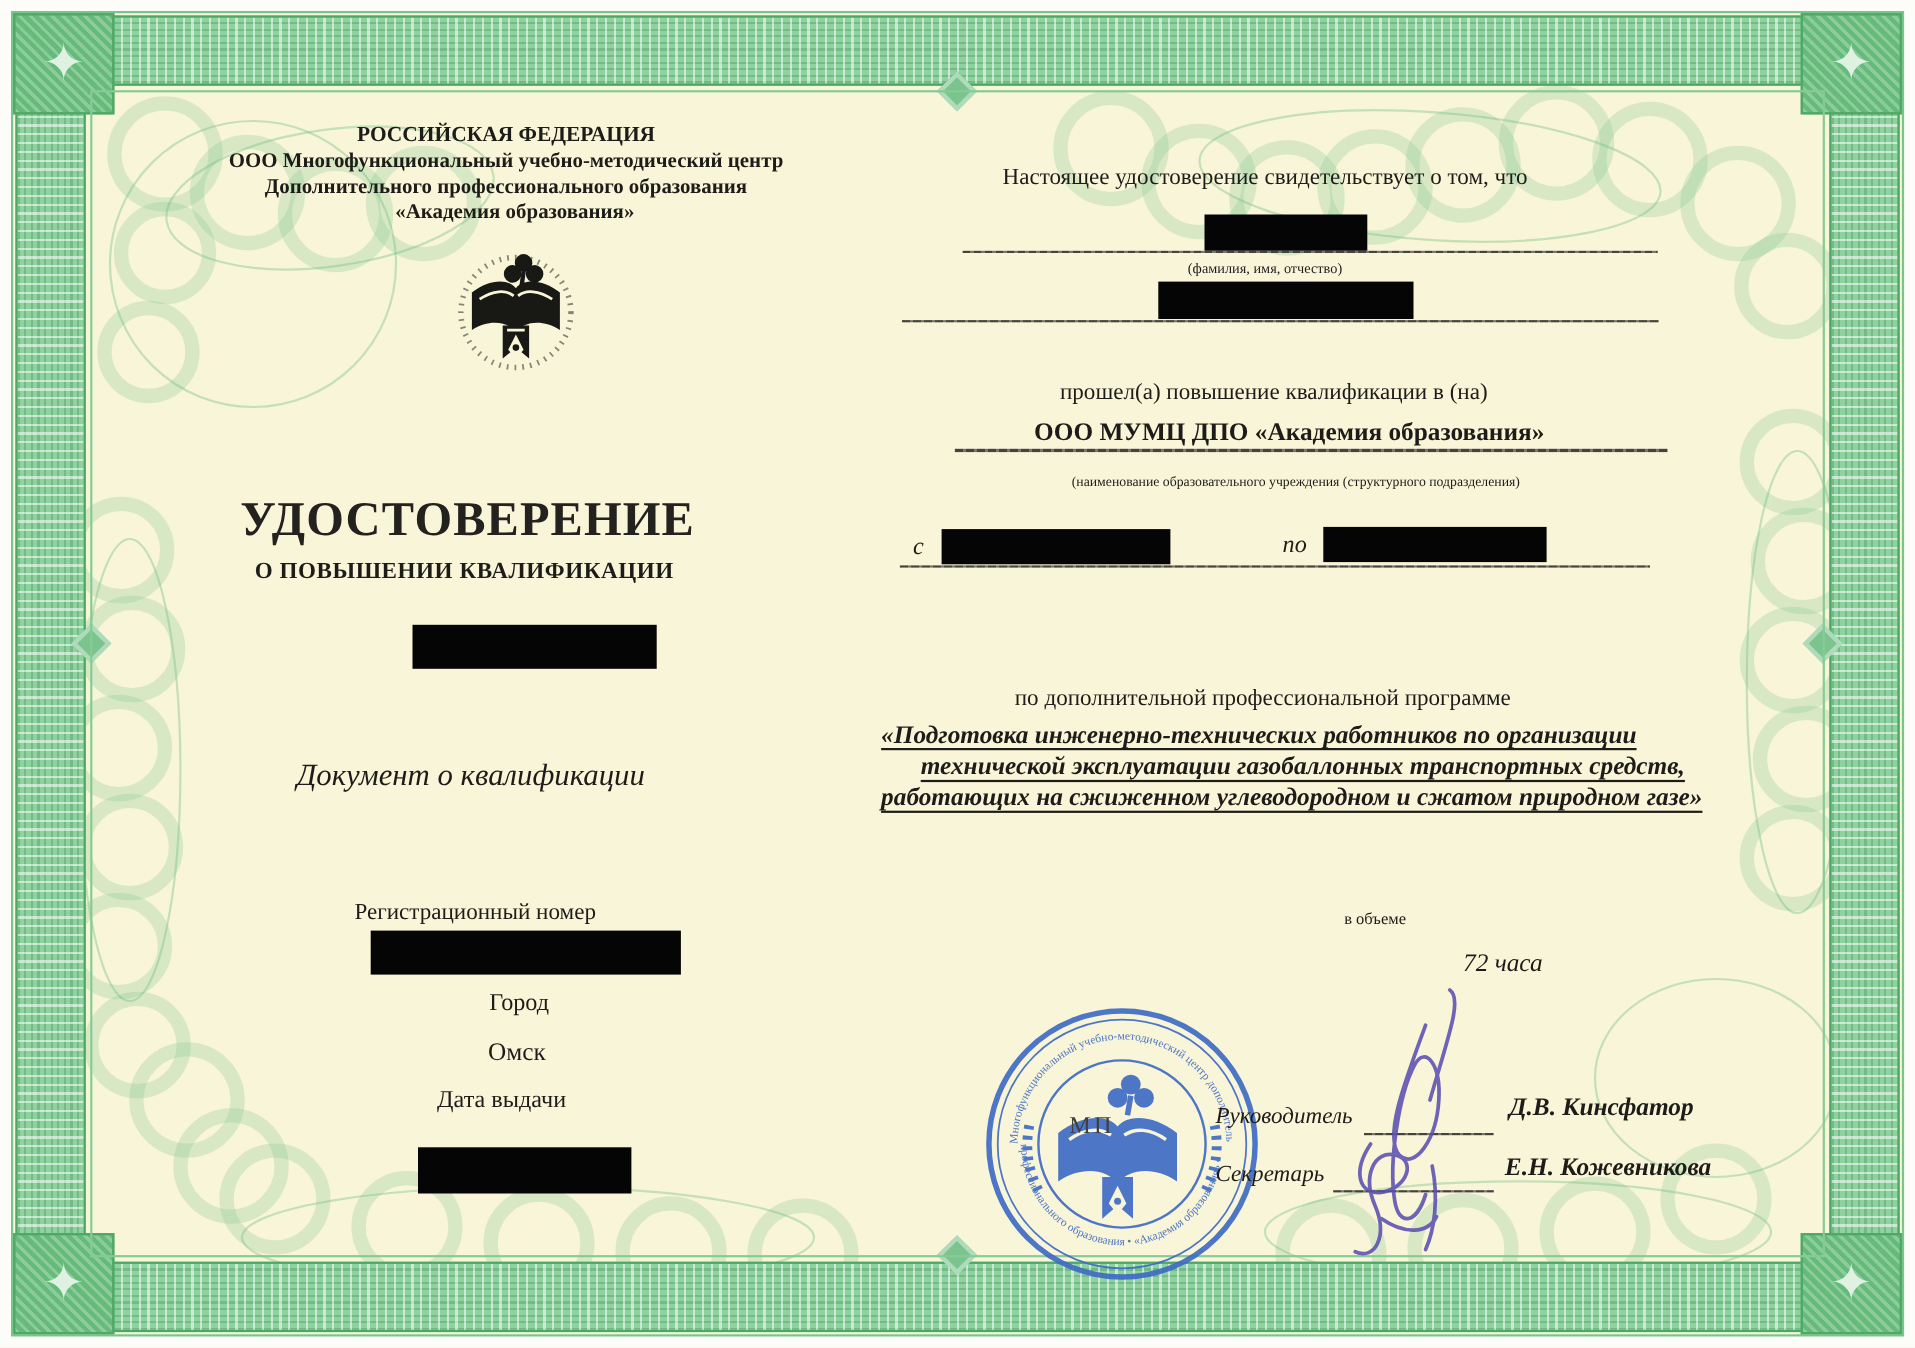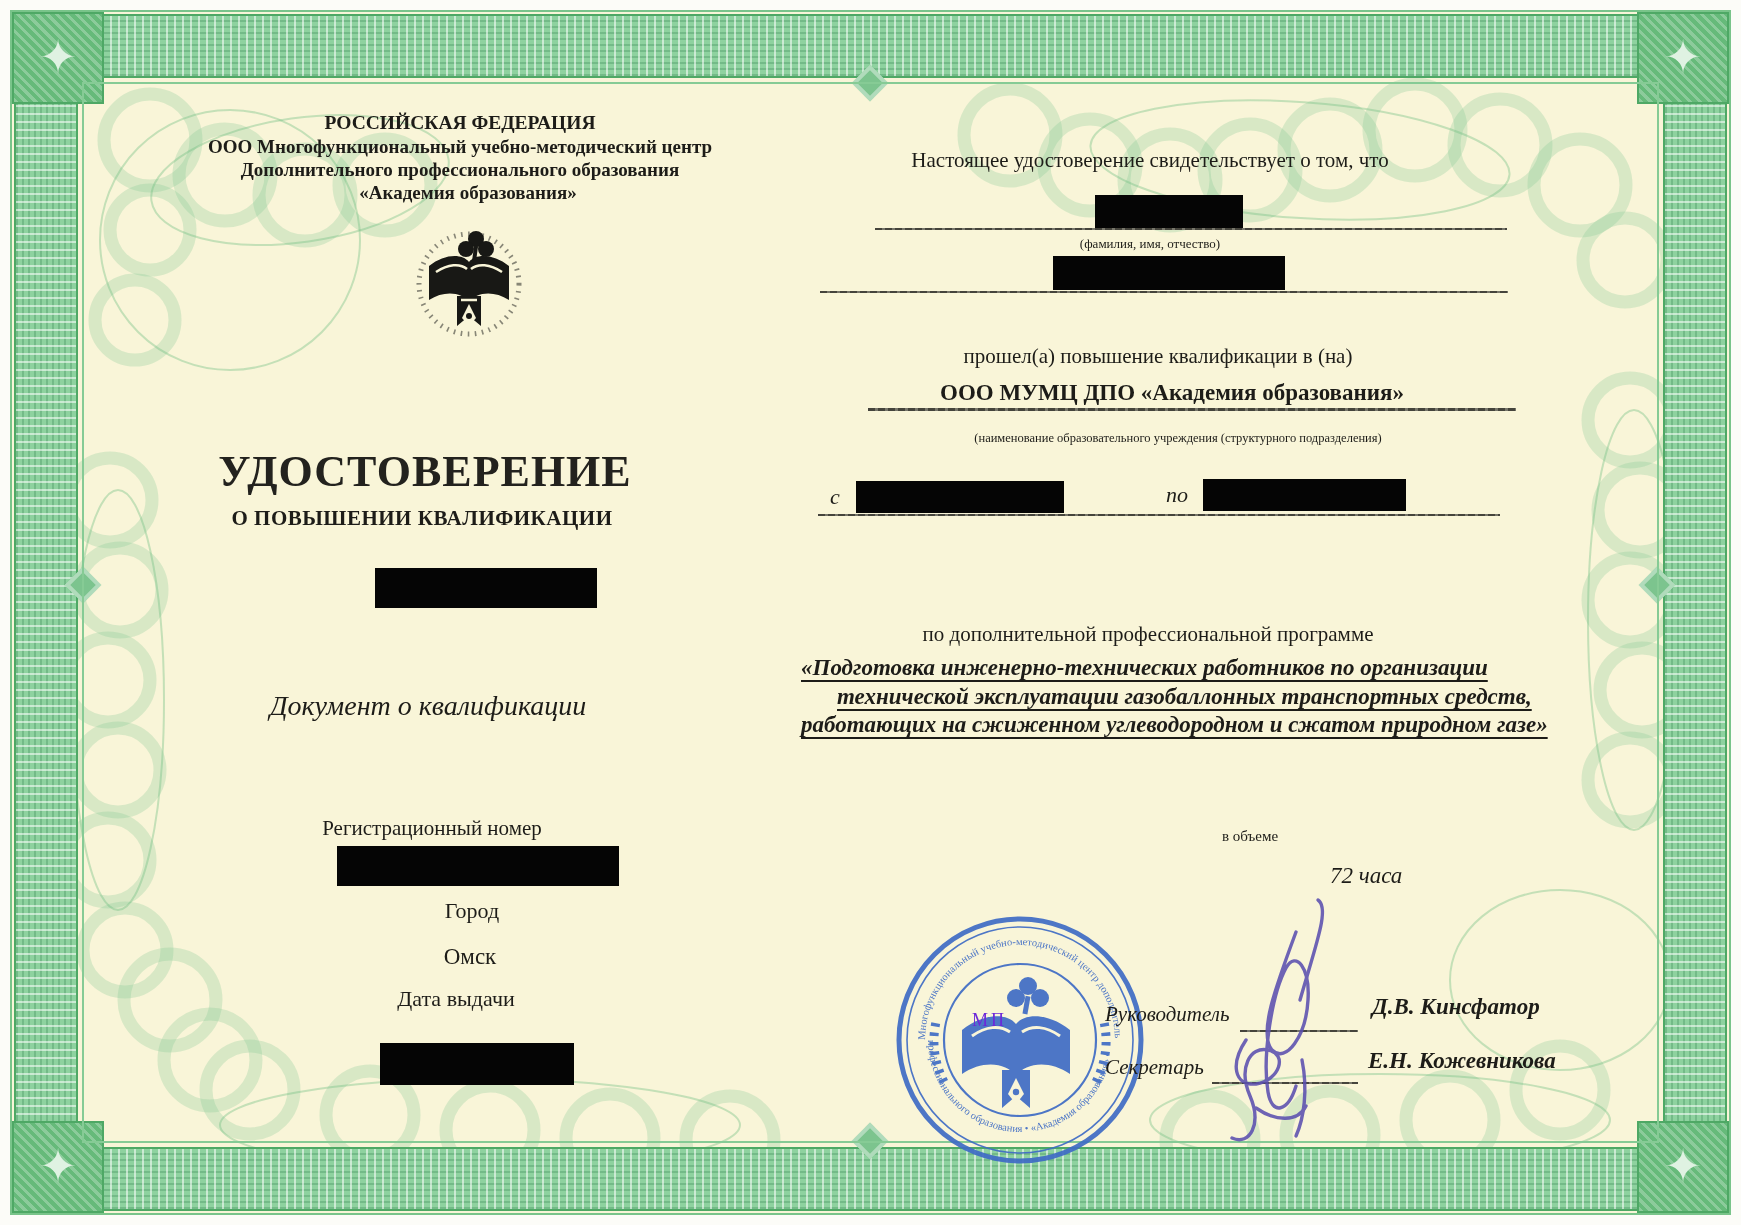--- a/index.html
+++ b/index.html
@@ -203,21 +203,21 @@
     <path d="M110,158 L110,196 L124,184 L138,196 L138,158 Z"></path>
   </g>
   <g stroke="#f9f5d8" stroke-width="3" fill="none">
     <path d="M80,124 C94,114 108,113 118,120"></path>
     <path d="M168,124 C154,114 140,113 130,120"></path>
   </g>
   <path d="M124,166 L116,182 L124,192 L132,182 Z" fill="#f9f5d8"></path>
   <circle cx="124" cy="180" r="3.2" fill="#3f6cc5"></circle>
 </svg>
 
-<div class="t" style="left:972px;top:1010px;font-size:18px;letter-spacing:3px;color:#6d28d9;">МП</div>
+<div class="t" style="left:972px;top:1010px;font-size:22px;letter-spacing:3px;color:#404040;">МП</div>
 
 <div class="t" style="left:1105px;top:1002px;font-size:21px;font-style:italic;">Руководитель</div>
 <div class="rule" style="left:1240px;top:1030px;width:118px;"></div>
 <div class="t" style="left:1372px;top:994px;font-size:23px;font-style:italic;font-weight:bold;">Д.В. Кинсфатор</div>
 
 <div class="t" style="left:1105px;top:1055px;font-size:21px;font-style:italic;">Секретарь</div>
 <div class="rule" style="left:1212px;top:1082px;width:146px;"></div>
 <div class="t" style="left:1368px;top:1048px;font-size:23px;font-style:italic;font-weight:bold;">Е.Н. Кожевникова</div>
 
 <svg class="siglayer" width="1741" height="1225">

